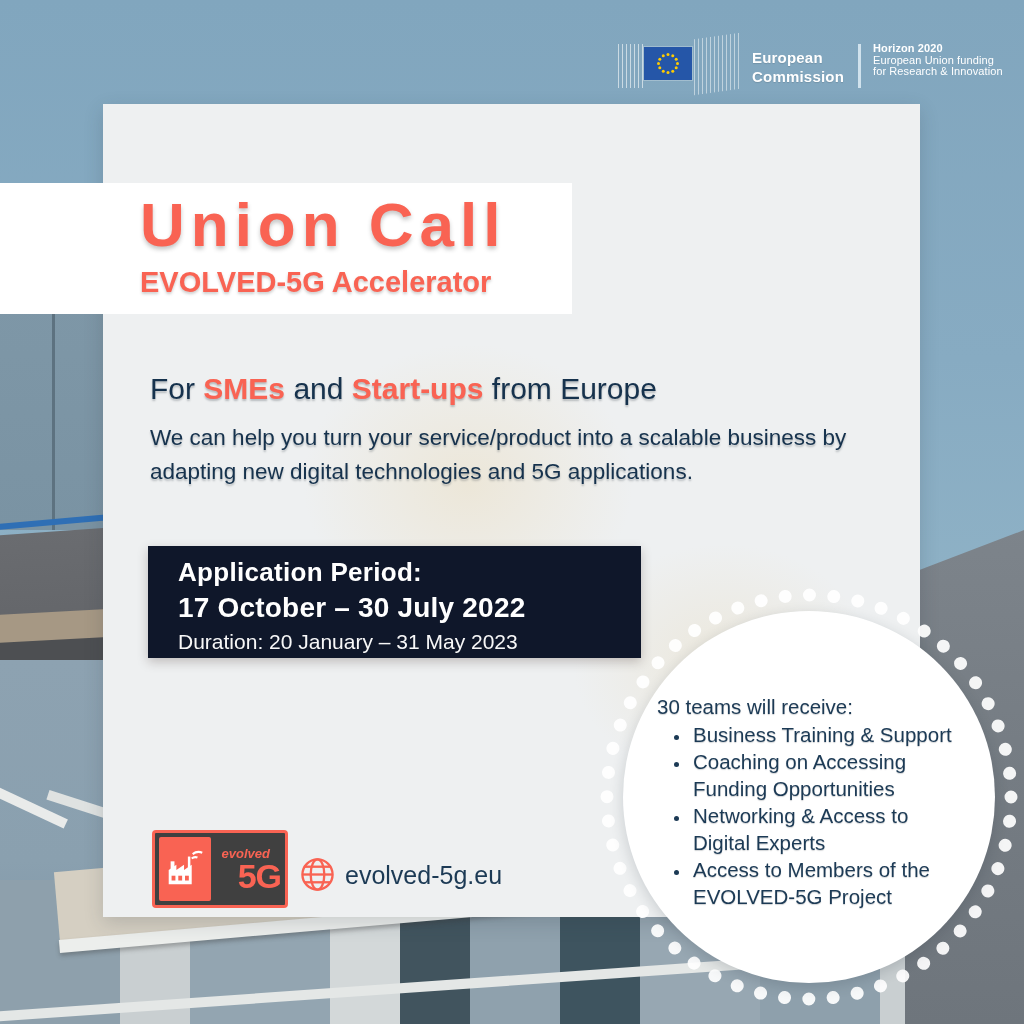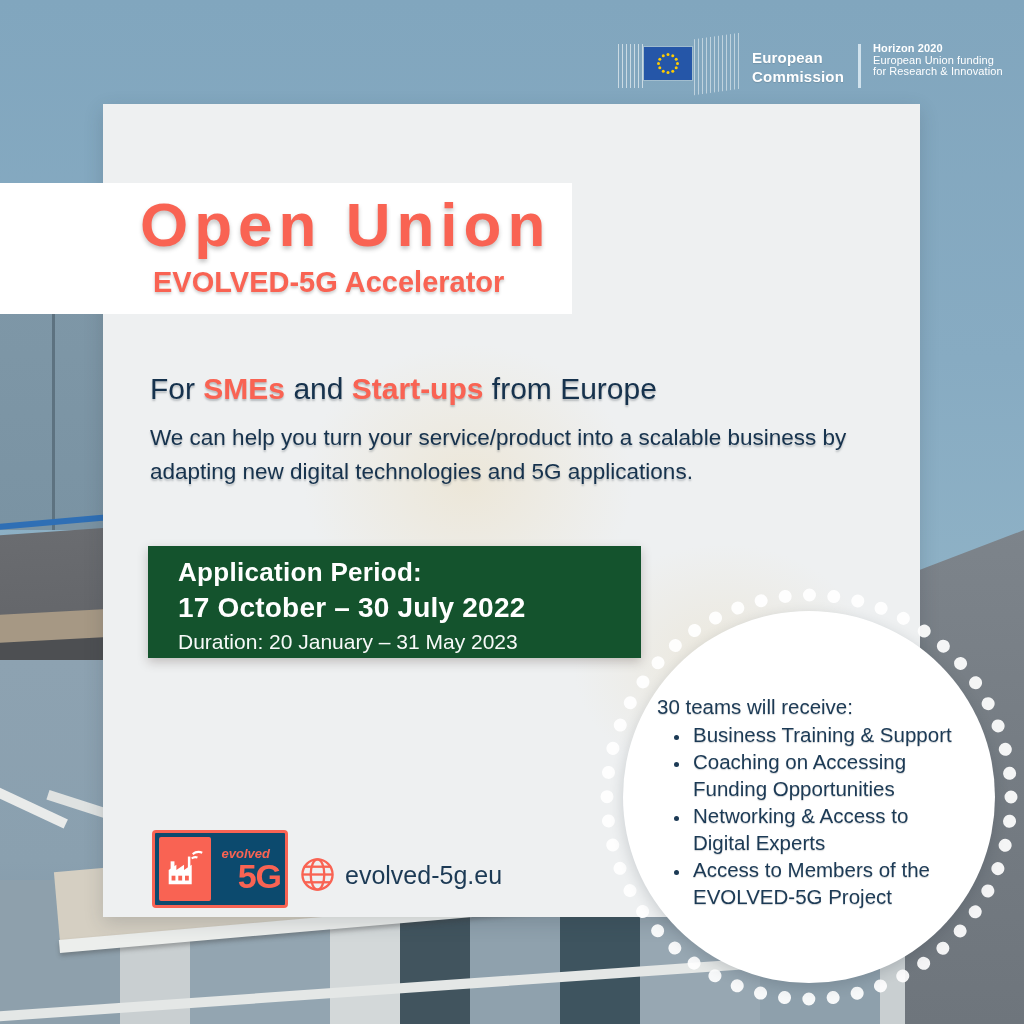--- a/index.html
+++ b/index.html
@@ -58,40 +58,40 @@
         box-shadow:0 6px 18px rgba(40,50,60,.18);}
   .card .wm1{position:absolute;left:200px;top:240px;width:330px;height:280px;border-radius:50%;
         background:radial-gradient(closest-side,rgba(235,223,196,.55),rgba(235,223,196,0));}
   .card .wm2{position:absolute;left:470px;top:440px;width:300px;height:240px;border-radius:50%;
         background:radial-gradient(closest-side,rgba(233,223,199,.5),rgba(233,223,199,0));}
 
   
   .banner{position:absolute;left:0;top:183px;width:572px;height:131px;background:#ffffff;}
   .banner-title{position:absolute;left:140px;top:6px;font-size:62px;font-weight:700;
         letter-spacing:6px;color:#f96353;text-shadow:0 3px 4px rgba(50,50,50,.28);}
-  .banner-sub{position:absolute;left:153px;top:83px;font-size:29px;font-weight:700;
+  .banner-sub{position:absolute;left:140px;top:83px;font-size:29px;font-weight:700;
         color:#f96353;text-shadow:0 2px 3px rgba(50,50,50,.25);}
 
   
   .headline{position:absolute;left:150px;top:372px;font-size:30px;font-weight:500;color:#16324d;
         text-shadow:0 2px 2px rgba(40,50,60,.28);}
   .headline .hl{color:#f96353;font-weight:700;}
   .desc{position:absolute;left:150px;top:421px;width:748px;font-size:22.5px;line-height:34px;
         color:#16324d;text-shadow:0 2px 2px rgba(40,50,60,.28);}
 
   
-  .appbox{position:absolute;left:148px;top:546px;width:493px;height:112px;background:#14532d;
+  .appbox{position:absolute;left:148px;top:546px;width:493px;height:112px;background:#0f172a;
         box-shadow:0 4px 10px rgba(60,40,35,.25);color:#fff;box-sizing:border-box;
         padding:11px 0 0 30px;}
   .appbox .l1{font-size:26px;font-weight:700;letter-spacing:.3px;}
   .appbox .l2{font-size:28px;font-weight:700;margin-top:4px;letter-spacing:.2px;}
   .appbox .l3{font-size:21px;margin-top:6px;font-weight:400;opacity:.97;}
 
   
-  .logo5g{position:absolute;left:152px;top:830px;width:136px;height:78px;background:#0c4a6e;
+  .logo5g{position:absolute;left:152px;top:830px;width:136px;height:78px;background:#404040;
         border:3px solid #f96353;border-radius:4px;box-sizing:border-box;display:flex;padding:4px;}
   .logo5g .half-l{width:58px;background:#f96353;border-radius:2px;display:flex;align-items:center;justify-content:center;}
   .logo5g .half-r{flex:1;display:flex;flex-direction:column;align-items:center;justify-content:center;}
   .logo5g .evolved{font-size:13px;font-style:italic;font-weight:700;color:#f96353;line-height:13px;}
   .logo5g .fiveg{font-size:34px;font-weight:700;color:#f96353;line-height:32px;letter-spacing:-1px;margin-left:27px;}
   .globe{position:absolute;left:299px;top:856px;width:37px;height:37px;}
   .url{position:absolute;left:345px;top:861px;font-size:25px;font-weight:500;color:#1c3a55;}
 
   
   .ring{position:absolute;left:589px;top:577px;width:440px;height:440px;}
@@ -156,21 +156,21 @@
       <div>for Research &amp; Innovation</div>
     </div>
   </div>
 
   <div class="card">
     <div class="wm1"></div>
     <div class="wm2"></div>
   </div>
 
   <div class="banner">
-    <div class="banner-title">Open Union</div>
+    <div class="banner-title">Union Call</div>
     <div class="banner-sub">EVOLVED-5G Accelerator</div>
   </div>
 
   <div class="headline"><span>For </span><span class="hl">SMEs</span><span> and </span><span class="hl">Start-ups</span><span> from Europe</span></div>
 
   <div class="desc">We can help you turn your service/product into a scalable business by adapting new digital technologies and 5G applications.</div>
 
   <div class="appbox">
     <div class="l1">Application Period:</div>
     <div class="l2">17 October – 30 July 2022</div>

